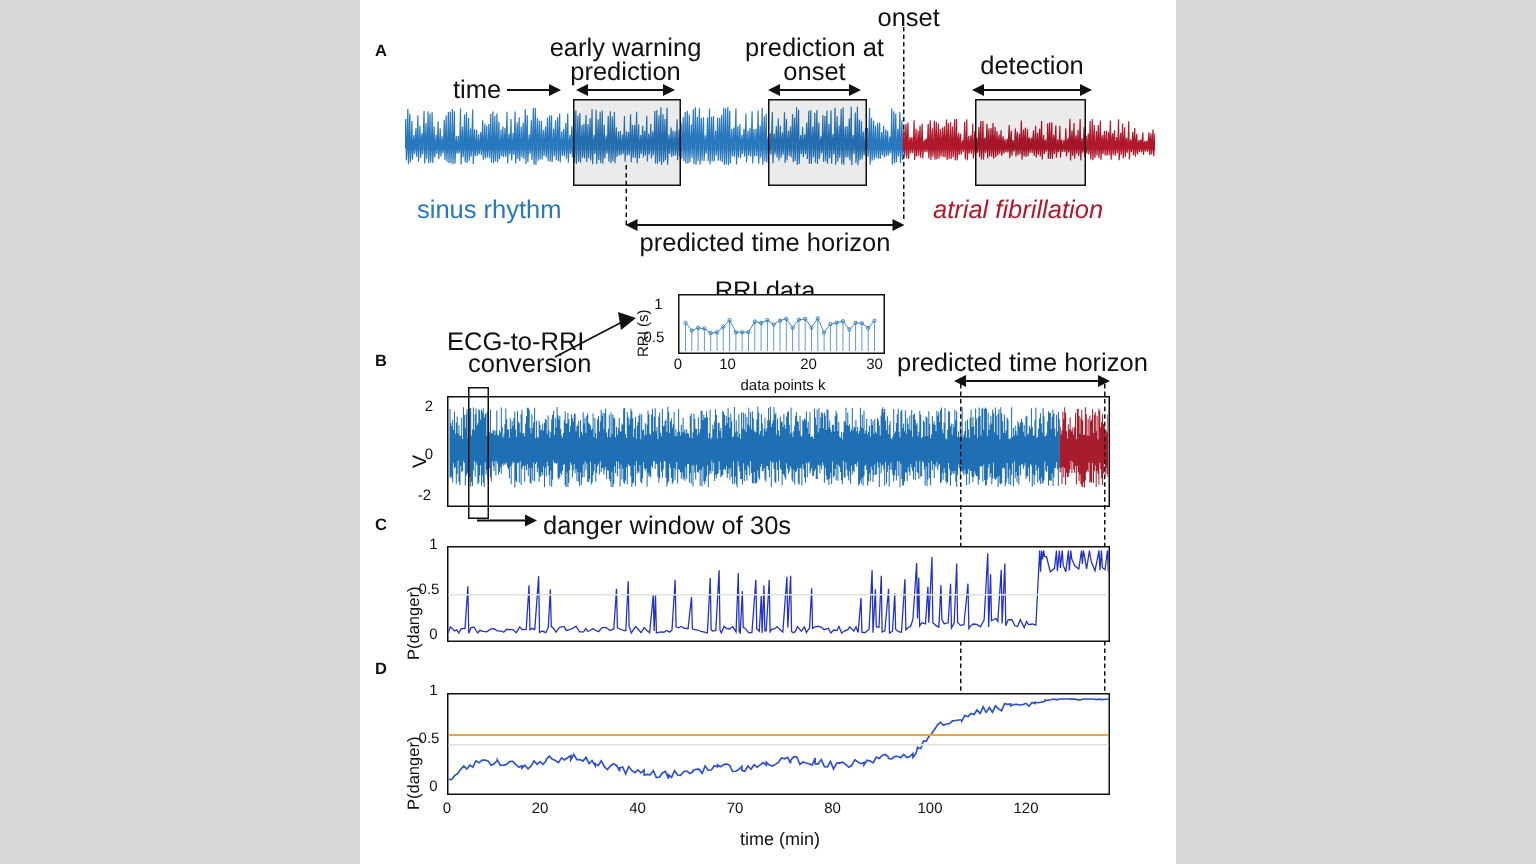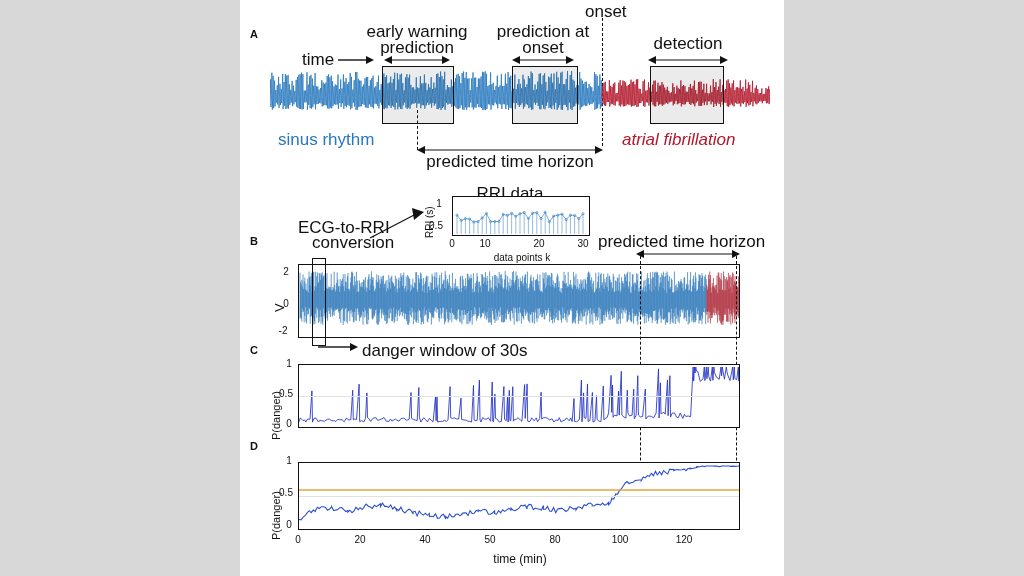--- a/index.html
+++ b/index.html
@@ -235,19 +235,19 @@
       <g id="traceD">
           <path d="M0.0 56.5 L2.0 56.8 L4.1 54.1 L6.1 52.7 L8.1 49.9 L10.2 47.7 L12.2 49.7 L14.3 47.1 L16.3 48.4 L16.3 48.1 L18.3 44.2 L20.4 45.5 L22.4 43.7 L24.4 43.7 L26.5 44.4 L28.5 47.3 L30.6 46.0 L32.6 43.8 L32.6 43.7 L34.6 47.3 L36.7 47.1 L38.7 46.6 L40.7 44.7 L42.8 44.5 L44.8 46.6 L46.9 48.5 L48.9 47.5 L48.9 49.1 L50.9 47.2 L53.0 49.6 L55.0 47.8 L57.0 44.3 L59.1 46.6 L61.1 44.7 L63.1 46.5 L65.2 44.0 L65.2 43.2 L67.2 41.1 L69.3 43.2 L71.3 44.0 L73.3 45.4 L75.4 42.2 L77.4 43.6 L79.4 42.2 L81.5 40.7 L81.5 43.6 L83.5 40.0 L85.6 43.4 L87.6 43.4 L89.6 44.4 L91.7 41.9 L93.7 46.0 L95.7 44.0 L97.8 47.5 L97.8 46.1 L99.8 47.4 L101.9 44.2 L103.9 48.1 L105.9 50.0 L108.0 47.6 L110.0 46.2 L112.0 47.3 L114.1 51.1 L114.1 48.9 L116.1 48.3 L118.1 52.9 L120.2 48.0 L122.2 50.6 L124.3 52.1 L126.3 50.2 L128.3 52.3 L130.4 50.4 L130.4 53.7 L132.4 53.3 L134.4 53.6 L136.5 50.8 L138.5 55.3 L140.6 55.1 L142.6 52.3 L144.6 51.3 L146.7 56.1 L146.7 53.5 L148.7 55.2 L150.7 50.8 L152.8 53.7 L154.8 53.9 L156.9 51.3 L158.9 51.0 L160.9 52.7 L163.0 51.5 L163.0 50.5 L165.0 49.9 L167.0 49.8 L169.1 52.5 L171.1 47.6 L173.1 50.5 L175.2 50.3 L177.2 47.5 L179.3 48.2 L179.3 46.9 L181.3 48.2 L183.3 46.9 L185.4 46.3 L187.4 47.2 L189.4 51.3 L191.5 51.2 L193.5 50.0 L195.6 47.9 L195.6 50.6 L197.6 51.2 L199.6 47.6 L201.7 49.8 L203.7 46.8 L205.7 48.4 L207.8 46.9 L209.8 45.4 L211.9 47.1 L211.9 45.1 L213.9 47.0 L215.9 47.7 L218.0 46.6 L220.0 45.1 L222.0 42.3 L224.1 42.9 L226.1 41.9 L228.1 45.9 L228.1 43.8 L230.2 41.4 L232.2 41.7 L234.3 46.6 L236.3 45.0 L238.3 45.7 L240.4 46.2 L242.4 47.1 L244.4 42.4 L244.4 46.2 L246.5 46.2 L248.5 43.4 L250.6 48.1 L252.6 48.3 L254.6 44.6 L256.7 49.7 L258.7 45.9 L260.7 45.5 L260.7 45.7 L262.8 45.1 L264.8 46.6 L266.9 48.5 L268.9 47.2 L270.9 43.5 L273.0 45.1 L275.0 46.1 L277.0 45.3 L277.0 47.0 L279.1 43.8 L281.1 44.3 L283.1 45.6 L285.2 41.7 L287.2 42.6 L289.3 40.5 L291.3 40.0 L293.3 41.7 L293.3 42.7 L295.4 43.0 L297.4 41.4 L299.4 41.2 L301.5 42.1 L303.5 40.0 L305.6 42.1 L307.6 41.4 L309.6 39.4 L309.6 41.9 L310.7 40.7 L311.8 39.0 L312.9 34.6 L312.9 35.7 L314.8 36.1 L316.6 31.0 L318.5 31.1 L320.3 27.9 L322.2 26.0 L324.1 23.2 L325.9 20.5 L325.9 20.3 L328.0 18.5 L330.0 20.5 L332.0 19.7 L334.1 19.3 L336.1 17.6 L338.1 17.3 L340.2 17.0 L342.2 16.9 L342.2 17.6 L344.3 13.9 L346.3 14.9 L348.3 12.6 L350.4 13.3 L352.4 10.3 L354.4 12.7 L356.5 8.3 L358.5 12.2 L358.5 11.8 L360.6 8.7 L362.6 11.8 L364.6 7.6 L366.7 9.6 L368.7 10.9 L370.7 6.1 L372.8 6.6 L374.8 6.3 L374.8 7.6 L376.9 6.7 L378.9 6.6 L380.9 7.0 L383.0 6.7 L385.0 5.9 L387.0 7.7 L389.1 5.3 L391.1 6.0 L391.1 5.1 L393.3 5.5 L395.5 5.0 L397.6 4.5 L397.6 3.7 L399.6 3.9 L401.5 3.5 L403.5 3.0 L405.5 3.6 L407.4 3.0 L407.4 3.0 L409.4 3.0 L411.5 3.0 L413.5 3.0 L415.6 3.1 L417.6 3.0 L419.6 3.6 L421.7 3.4 L423.7 3.0 L423.7 3.0 L425.7 3.0 L427.8 3.0 L429.8 3.0 L431.9 3.4 L433.9 3.1 L435.9 3.4 L438.0 3.2 L440.0 3.0 " fill="none" stroke="#2b4fd0" stroke-width="1.1"></path>
         </g>
       <line id="threshD" x1="0" x2="440" stroke="#e8a33d" stroke-width="1.3" y1="27" y2="27"></line>
     </svg>
   </div>
 
   <div class="tick-lbl" style="left:50px;top:534px;width:16px;">0</div>
   <div class="tick-lbl" style="left:110px;top:534px;width:20px;">20</div>
   <div class="tick-lbl" style="left:175px;top:534px;width:20px;">40</div>
-  <div class="tick-lbl" style="left:240px;top:534px;width:20px;">50</div>
+  <div class="tick-lbl" style="left:240px;top:534px;width:20px;">70</div>
   <div class="tick-lbl" style="left:305px;top:534px;width:20px;">80</div>
   <div class="tick-lbl" style="left:368px;top:534px;width:24px;">100</div>
   <div class="tick-lbl" style="left:432px;top:534px;width:24px;">120</div>
   <div class="lbl c" style="left:200px;top:552px;width:160px;font-size:12px;">time (min)</div>
 
 </div>
 
 </body></html>

